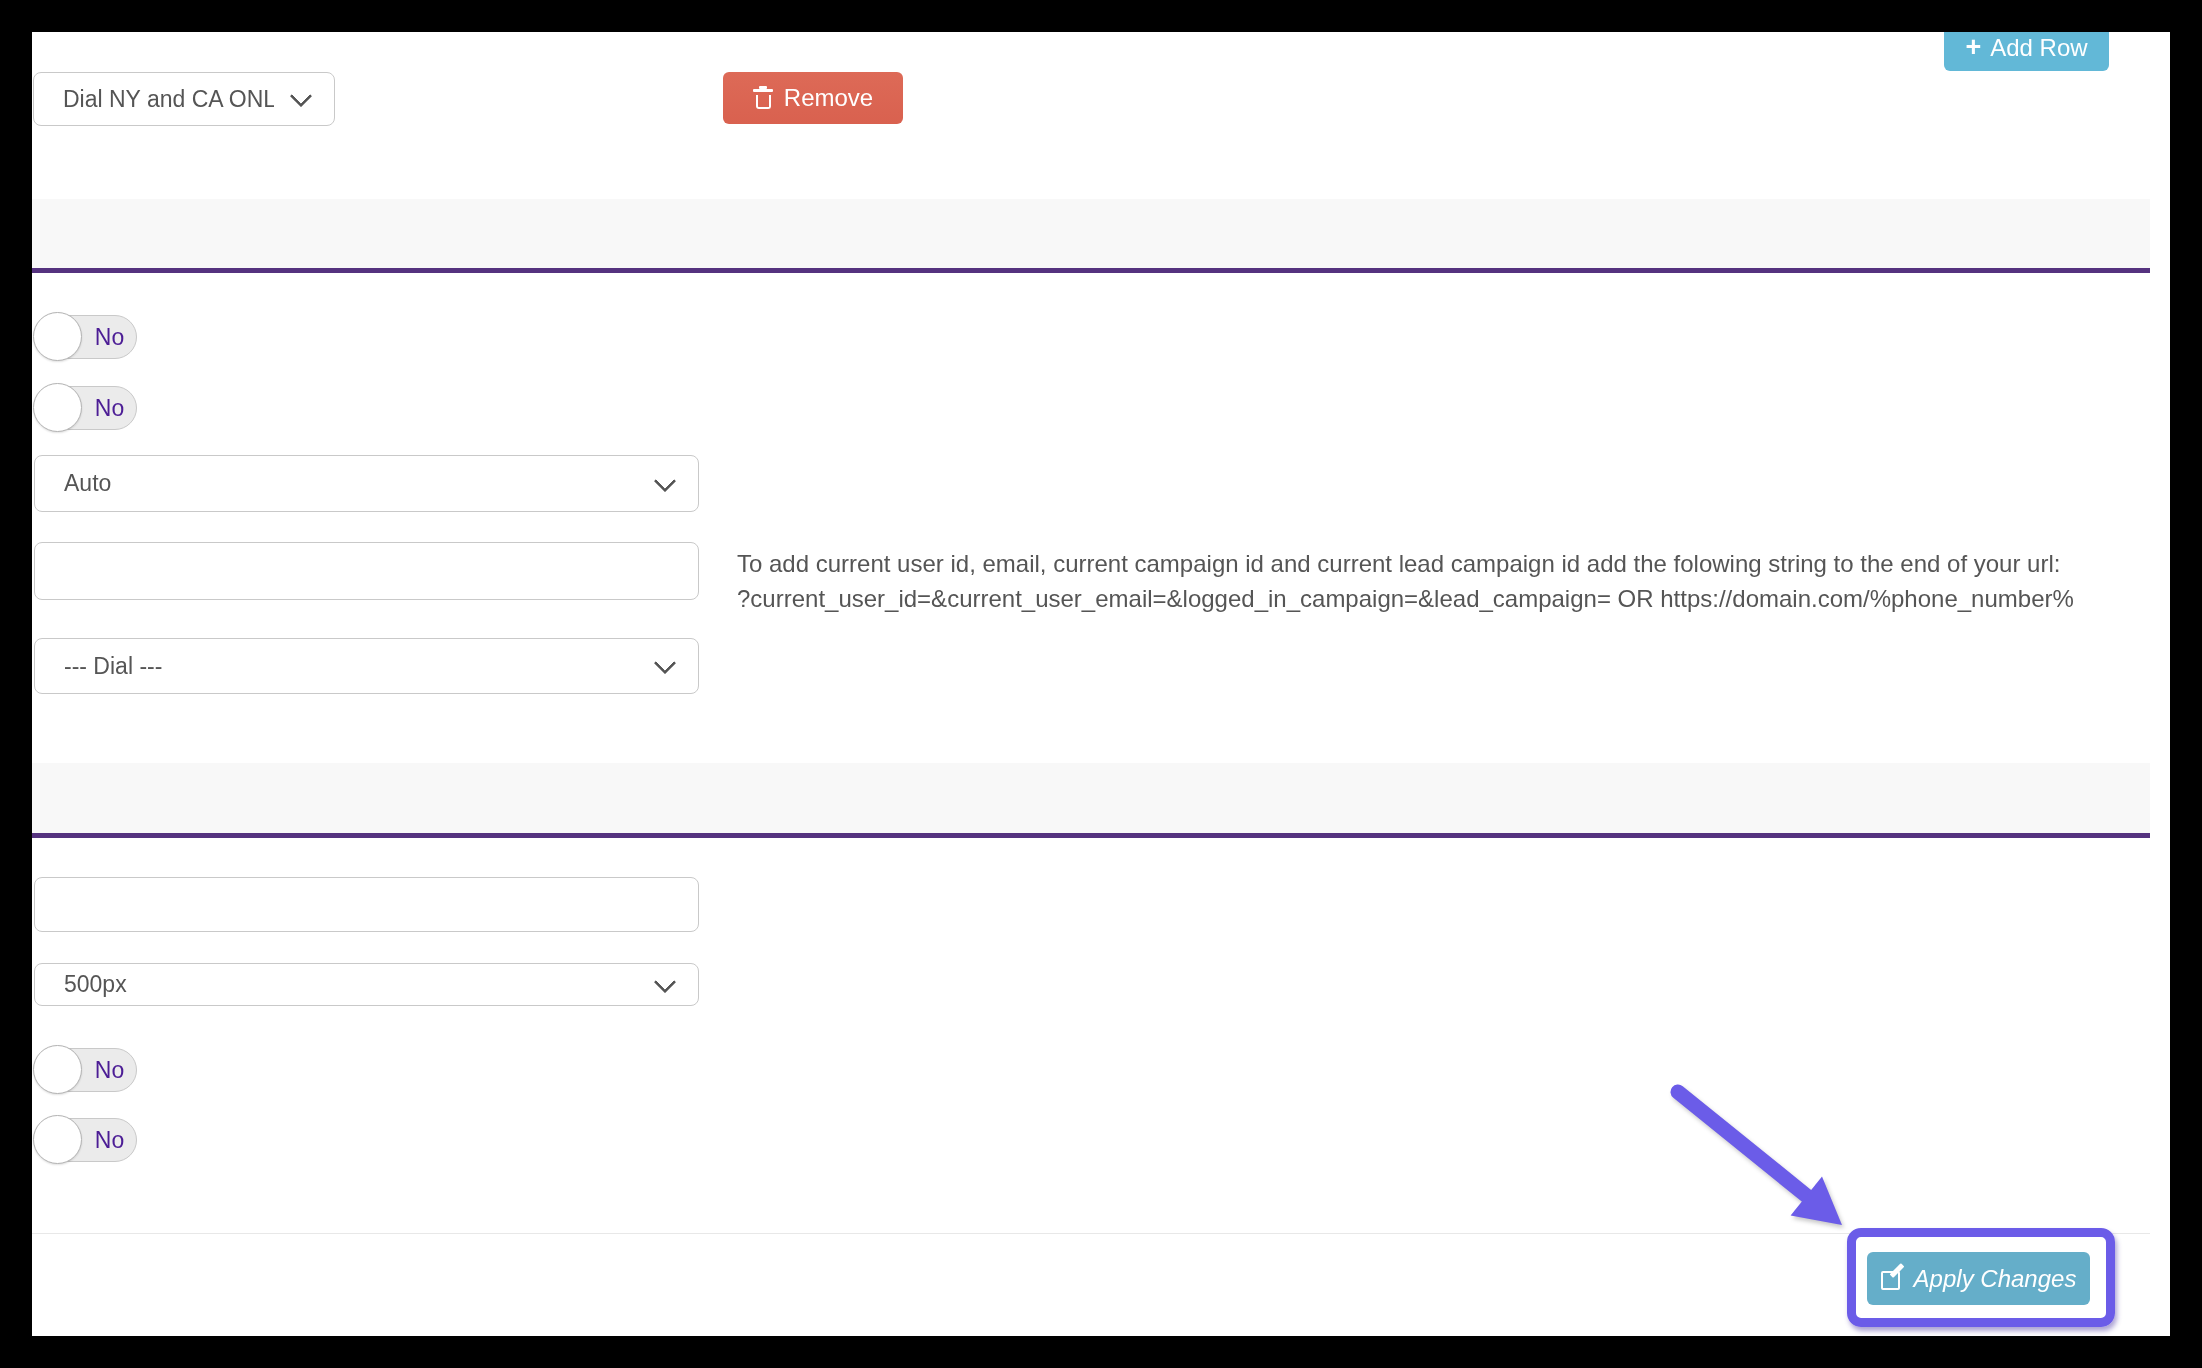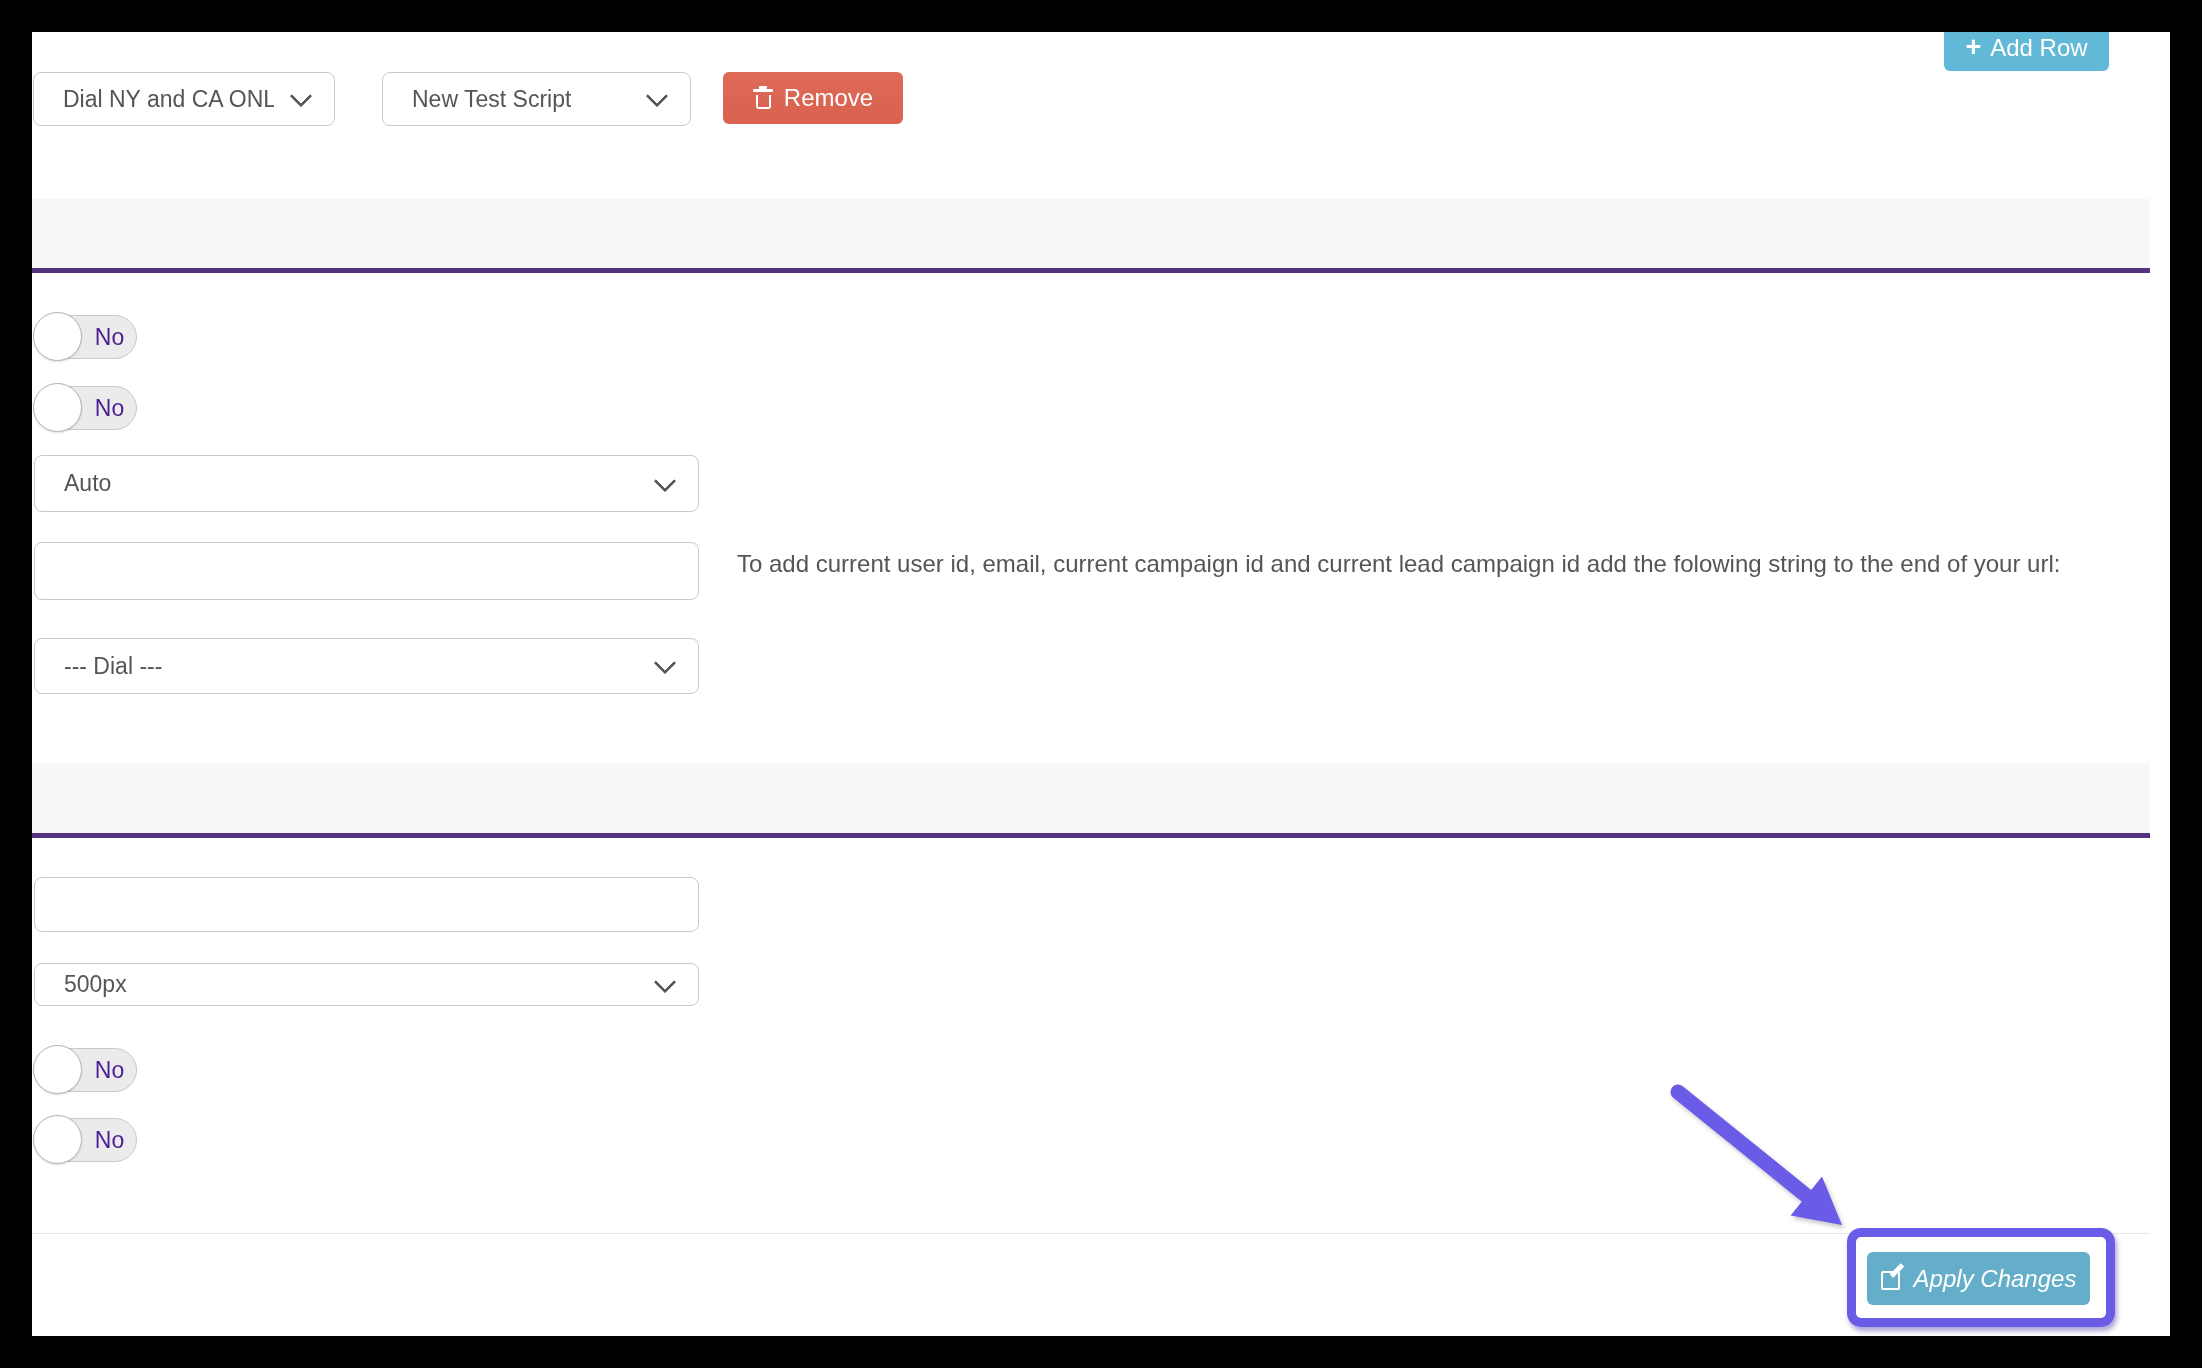--- a/index.html
+++ b/index.html
@@ -72,24 +72,20 @@
 <body>
 
 <div class="frame">
   <div class="page">
 
     <div class="select" style="left:1px;top:40px;width:302px;height:54px;">
       <span class="sel-text" style="width:216px;">Dial NY and CA ONLY</span>
       <span class="chev"></span>
     </div>
 
-    <div class="select" style="left:350px;top:40px;width:309px;height:54px;">
-      <span class="sel-text">New Test Script</span>
-      <span class="chev"></span>
-    </div>
 
     <button class="btn btn-remove">
       <span class="trash-icon">
           <span class="trash-handle"></span>
         </span>
       <span>Remove</span>
     </button>
 
     <button class="btn btn-addrow">
       <span class="plus-icon">+</span>
@@ -110,20 +106,21 @@
 
     <div class="select" style="left:2px;top:423px;width:665px;height:57px;">
       <span class="sel-text">Auto</span>
       <span class="chev"></span>
     </div>
 
     <input class="field" style="left: 2px; top: 510px; width: 665px; height: 58px;" value="">
 
     <div class="help">
       <div>To add current user id, email, current campaign id and current lead campaign id add the folowing string to the end of your url:</div>
+      <div>?current_user_id=&amp;current_user_email=&amp;logged_in_campaign=&amp;lead_campaign= OR https://domain.com/%phone_number%</div>
     </div>
 
     <div class="select" style="left:2px;top:606px;width:665px;height:56px;">
       <span class="sel-text">--- Dial ---</span>
       <span class="chev"></span>
     </div>
 
     <div class="band band2"></div>
 
     <input class="field" style="left: 2px; top: 845px; width: 665px; height: 55px;" value="">

